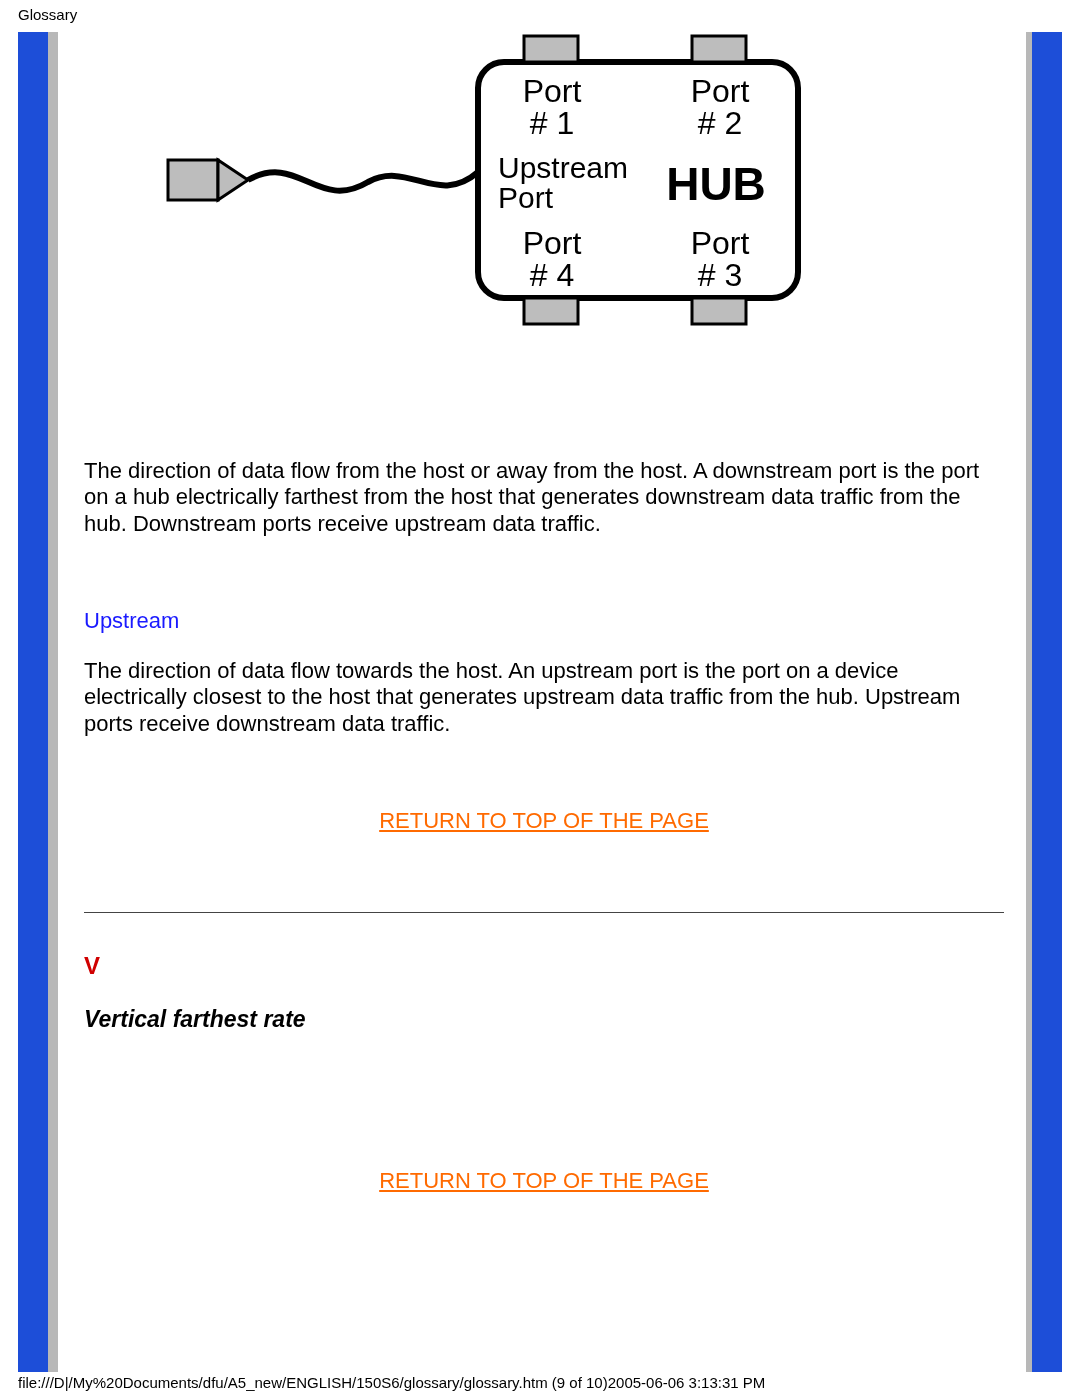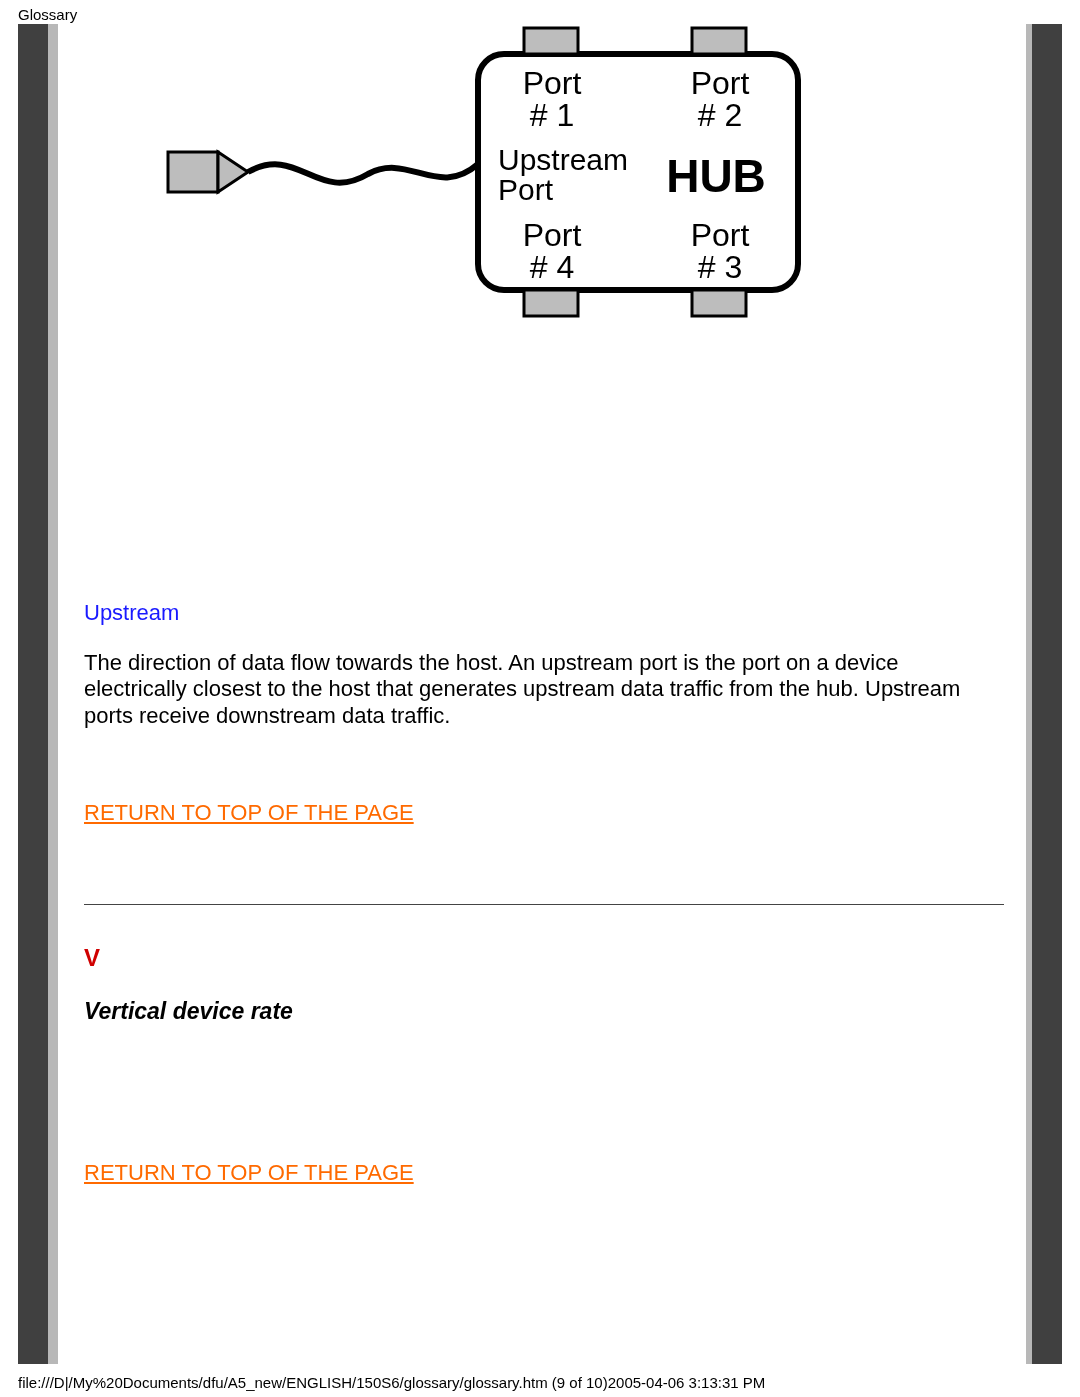--- a/index.html
+++ b/index.html
@@ -14,25 +14,25 @@
     .header-text {
       position: absolute;
       top: 6px;
       left: 18px;
       font-size: 15px;
       color: #000;
       text-align: right;
     }
     .outer-frame {
       position: absolute;
-      top: 24px;
+      top: 32px;
       left: 18px;
       width: 1044px;
       height: 1340px;
-      background: #404040;
+      background: #1d4ed8;
     }
     .inner-page {
       position: absolute;
       top: 0px;
       left: 30px;
       width: 984px;
       height: 1340px;
       background: #fff;
       overflow: hidden;
     }
@@ -71,21 +71,21 @@
     }
     .para {
       font-size: 22px;
       line-height: 1.2;
       color: #000;
       margin-bottom: 24px;
     }
     .return-link {
       color: #ff6a00;
       font-size: 22px;
-      text-align: left;
+      text-align: center;
       margin: 0 auto;
       display: block;
     }
     .section-letter {
       color: #d00000;
       font-size: 24px;
       font-weight: bold;
       margin-bottom: 26px;
     }
     .subhead {
@@ -145,39 +145,40 @@
       <text x="444" y="222" font-family="Arial" font-size="32" text-anchor="middle">Port</text>
       <text x="444" y="254" font-family="Arial" font-size="32" text-anchor="middle"># 4</text>
       <text x="612" y="222" font-family="Arial" font-size="32" text-anchor="middle">Port</text>
       <text x="612" y="254" font-family="Arial" font-size="32" text-anchor="middle"># 3</text>
       <text x="390" y="146" font-family="Arial" font-size="30">Upstream</text>
       <text x="390" y="176" font-family="Arial" font-size="30">Port</text>
       <text x="608" y="168" font-family="Arial" font-size="46" font-weight="bold" text-anchor="middle">HUB</text>
     </svg>
 
     <div class="content downstream-block">
+      <div class="para">The direction of data flow from the host or away from the host. A downstream port is the port on a hub electrically farthest from the host that generates downstream data traffic from the hub. Downstream ports receive upstream data traffic.</div>
     </div>
 
     <div class="content upstream-block">
       <div class="term-blue">Upstream</div>
       <div class="para">The direction of data flow towards the host. An upstream port is the port on a device electrically closest to the host that generates upstream data traffic from the hub. Upstream ports receive downstream data traffic.</div>
     </div>
 
     <div class="content return1" style="text-align:center;">
       <a href="#" class="return-link">RETURN TO TOP OF THE PAGE</a>
     </div>
 
     <div class="content hr-block">
       <hr class="sep">
     </div>
 
     <div class="content v-block">
       <div class="section-letter">V</div>
-      <div class="subhead">Vertical device rate</div>
+      <div class="subhead">Vertical farthest rate</div>
     </div>
 
     <div class="content return2" style="text-align:center;">
       <a href="#" class="return-link">RETURN TO TOP OF THE PAGE</a>
     </div>
   </div>
 </div>
 
-<div class="footer-text">file:///D|/My%20Documents/dfu/A5_new/ENGLISH/150S6/glossary/glossary.htm (9 of 10)2005-04-06 3:13:31 PM</div>
+<div class="footer-text">file:///D|/My%20Documents/dfu/A5_new/ENGLISH/150S6/glossary/glossary.htm (9 of 10)2005-06-06 3:13:31 PM</div>
 
 </body></html>

